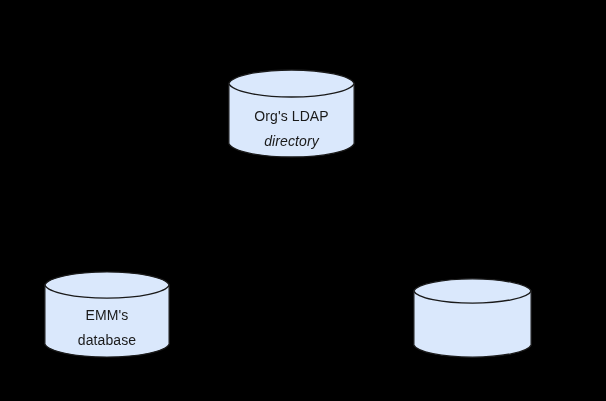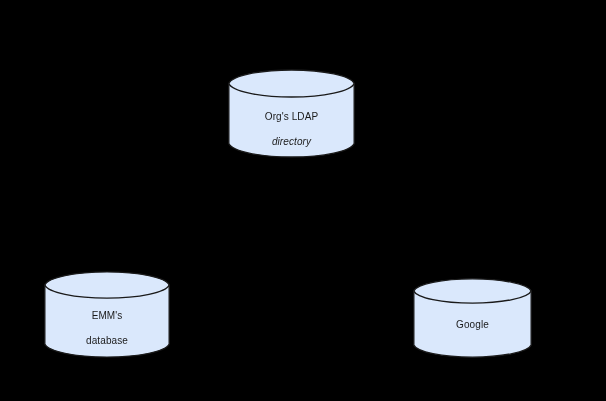--- a/index.html
+++ b/index.html
@@ -25,21 +25,21 @@
     top: 0;
     left: 0;
     overflow: visible;
   }
   .node-label {
     position: absolute;
     left: 0;
     right: 0;
     text-align: center;
     color: #1a1a1a;
-    font-size: 10px;
+    font-size: 14px;
     line-height: 25px;
     letter-spacing: 0.1px;
     white-space: nowrap;
     pointer-events: none;
   }
   
   #node-ldap      { left: 228px; top: 68px;  width: 127px; height: 91px; }
   #node-ldap .node-label { top: 36px; }
   
   #node-emm       { left: 44px;  top: 270px; width: 126px; height: 89px; }
@@ -84,16 +84,15 @@
   <div class="node" id="node-google">
     <svg width="119" height="82" viewBox="0 0 119 82">
       <path d="M 0.8,14.0
                L 0.8,68.0
                A 59,13.5 0 0 0 118.2,68.0
                L 118.2,14.0
                A 59,13.5 0 0 0 0.8,14.0
                Z" fill="#dae8fc" stroke="#1a1a1a" stroke-width="1.4"></path>
       <path d="M 0.8,14.0 A 59,13.5 0 0 0 118.2,14.0" fill="none" stroke="#1a1a1a" stroke-width="1.4"></path>
     </svg>
-    <div class="node-label">Google</div>
   </div>
 
 </div>
 
 </body></html>

